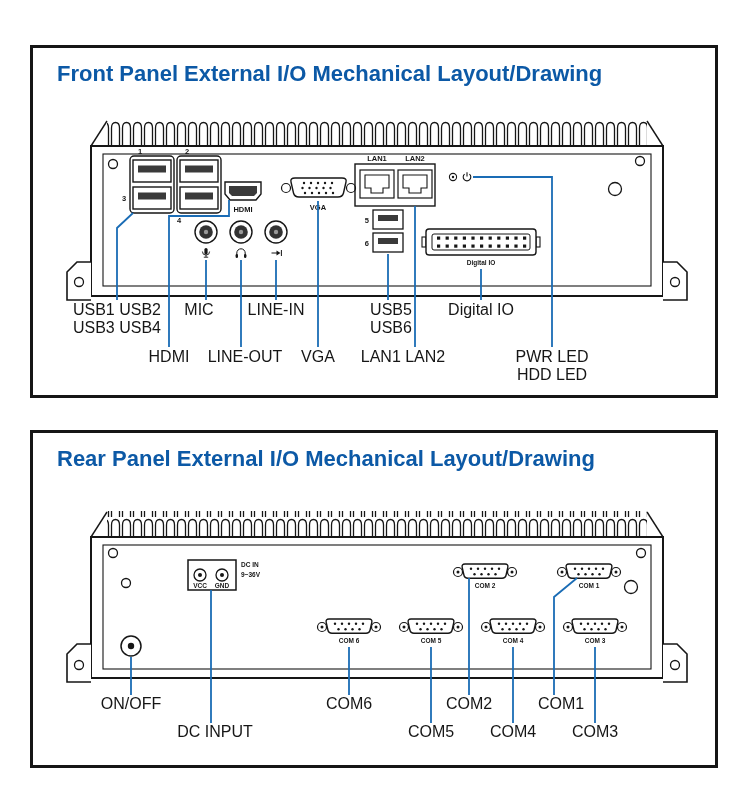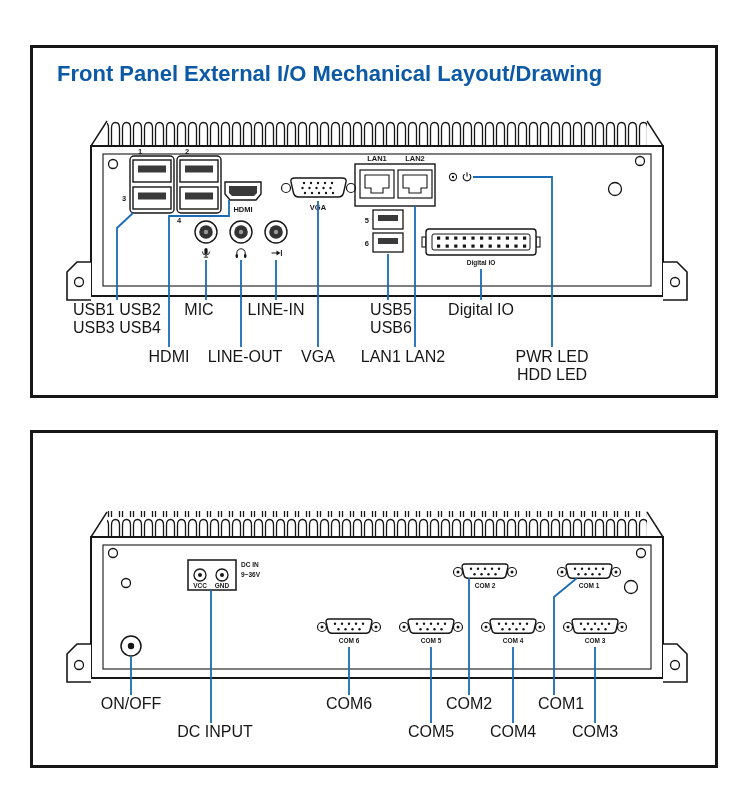--- a/index.html
+++ b/index.html
@@ -209,20 +209,21 @@
         <text class="lbl" x="212" y="268" text-anchor="middle">LINE-OUT</text>
         <text class="lbl" x="285" y="268" text-anchor="middle">VGA</text>
         <text class="lbl" x="370" y="268" text-anchor="middle">LAN1 LAN2</text>
         <text class="lbl" x="519" y="268" text-anchor="middle">PWR LED</text>
         <text class="lbl" x="519" y="286" text-anchor="middle">HDD LED</text>
       </g>
     </svg>
   </section>
 
   <section class="panel-box" id="rear-box">
+    <h2 class="panel-title">Rear Panel External I/O Mechanical Layout/Drawing</h2>
 
     <svg class="drawing" id="rear-svg" width="682" height="260" viewBox="0 0 682 260">
       <defs>
         <g id="dsub9">
           <circle cx="-27" cy="0" r="4.5" fill="none" stroke="#161616" stroke-width="1.2"></circle>
           <circle cx="-27" cy="0" r="1.5" fill="#161616"></circle>
           <circle cx="27" cy="0" r="4.5" fill="none" stroke="#161616" stroke-width="1.2"></circle>
           <circle cx="27" cy="0" r="1.5" fill="#161616"></circle>
           <path d="M-20,-8 H20 Q23.5,-8 22.8,-4.6 L21.1,3 Q20.4,6.2 17,6.2 H-17 Q-20.4,6.2 -21.1,3 L-22.8,-4.6 Q-23.5,-8 -20,-8 Z" fill="#ffffff" stroke="#161616" stroke-width="1.4"></path>
           <g fill="#161616">

